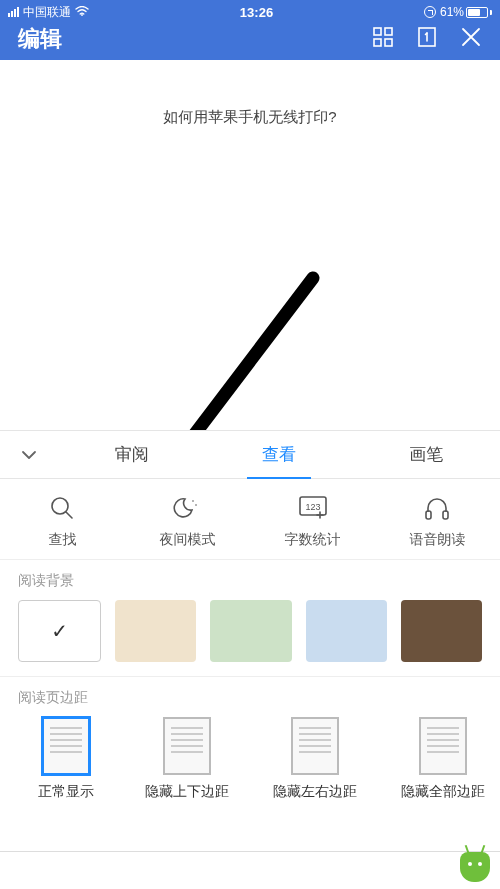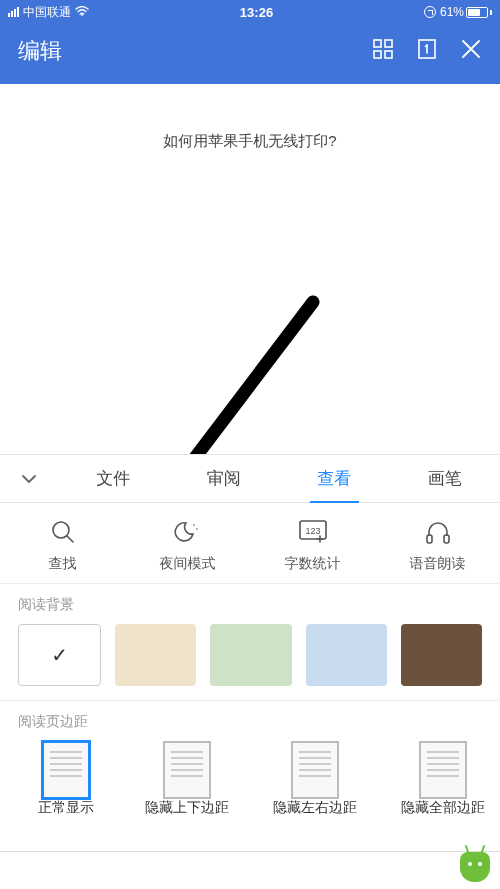--- a/index.html
+++ b/index.html
@@ -9,21 +9,21 @@
     font-family: -apple-system, "PingFang SC", "Helvetica Neue", sans-serif;
     background: #fff;
     position: relative;
     overflow: hidden;
   }
 
   
   .blue-top {
     background: #4174d8;
     color: #fff;
-    height: 84px;
+    height: 60px;
     display: flex;
     flex-direction: column;
     justify-content: space-between;
   }
   .status-bar {
     height: 24px;
     display: flex;
     align-items: center;
     justify-content: space-between;
     padding: 0 8px;
@@ -45,21 +45,21 @@
   .battery-fill { position: absolute; left: 1px; top: 1px; bottom: 1px; width: 61%; background: #fff; border-radius: 1px; }
   .battery-cap { width: 2px; height: 5px; background: #fff; border-radius: 0 1px 1px 0; }
 
   .app-bar {
     flex: 1;
     display: flex;
     align-items: center;
     justify-content: space-between;
     padding: 0 18px 6px;
   }
-  .app-title { font-size: 22px; font-weight: 400; }
+  .app-title { font-size: 22px; font-weight: 700; }
   .app-actions { display: flex; align-items: center; gap: 22px; }
   .app-actions svg, .app-actions .x-icon { stroke: #fff; fill: none; }
 
   
   .doc-area {
     height: 370px;
     background: #fff;
     position: relative;
     overflow: hidden;
   }
@@ -120,21 +120,21 @@
   }
   .tool {
     flex: 1;
     display: flex;
     flex-direction: column;
     align-items: center;
     gap: 8px;
   }
   .tool-icon {
     width: 30px; height: 30px;
-    display: flex; align-items: center; justify-content: center;
+    display: flex; align-items: center; 
   }
   .tool-icon svg { stroke: #555; fill: none; stroke-width: 1.6; }
   .tool-label { font-size: 14px; color: #555; }
 
   
   .section { background: #fff; border-top: 1px solid #eee; padding: 12px 18px 14px; }
   .section-title { font-size: 14px; color: #999; margin-bottom: 10px; }
   .swatch-row { display: flex; gap: 14px; }
   .swatch, .swatch-selected {
     flex: 1;
@@ -146,20 +146,21 @@
     background: #fff;
     display: flex; align-items: center; justify-content: center;
     font-size: 20px; color: #333;
   }
 
   .margin-row { display: flex; gap: 18px; }
   .margin-opt {
     display: flex;
     flex-direction: column;
     align-items: center;
+    gap: 8px;
     flex-shrink: 0;
     width: 110px;
   }
   .margin-opt:first-child { width: 96px; }
   .page-icon {
     width: 48px; height: 58px;
     border: 2px solid #bbb;
     background: #f8f8f8;
     position: relative;
     display: flex; flex-direction: column;
@@ -272,21 +273,20 @@
   </svg>
 </div>
 
 <div class="tab-row">
   <div class="tab-collapse">
     <svg width="20" height="20" viewBox="0 0 20 20">
         <path d="M4 7 L10 13 L16 7" stroke="#666" stroke-width="1.8" fill="none" stroke-linecap="round" stroke-linejoin="round"></path>
       </svg>
   </div>
   <div class="tabs" id="tabs-container">
-      <div class="tab">文件</div>
       <div class="tab">审阅</div>
       <div class="tab active">查看</div>
       <div class="tab">画笔</div>
     </div>
 </div>
 
 <div class="tool-row" id="tools-container">
     <div class="tool">
       <div class="tool-icon">
         <svg width="28" height="28" viewBox="0 0 28 28">

